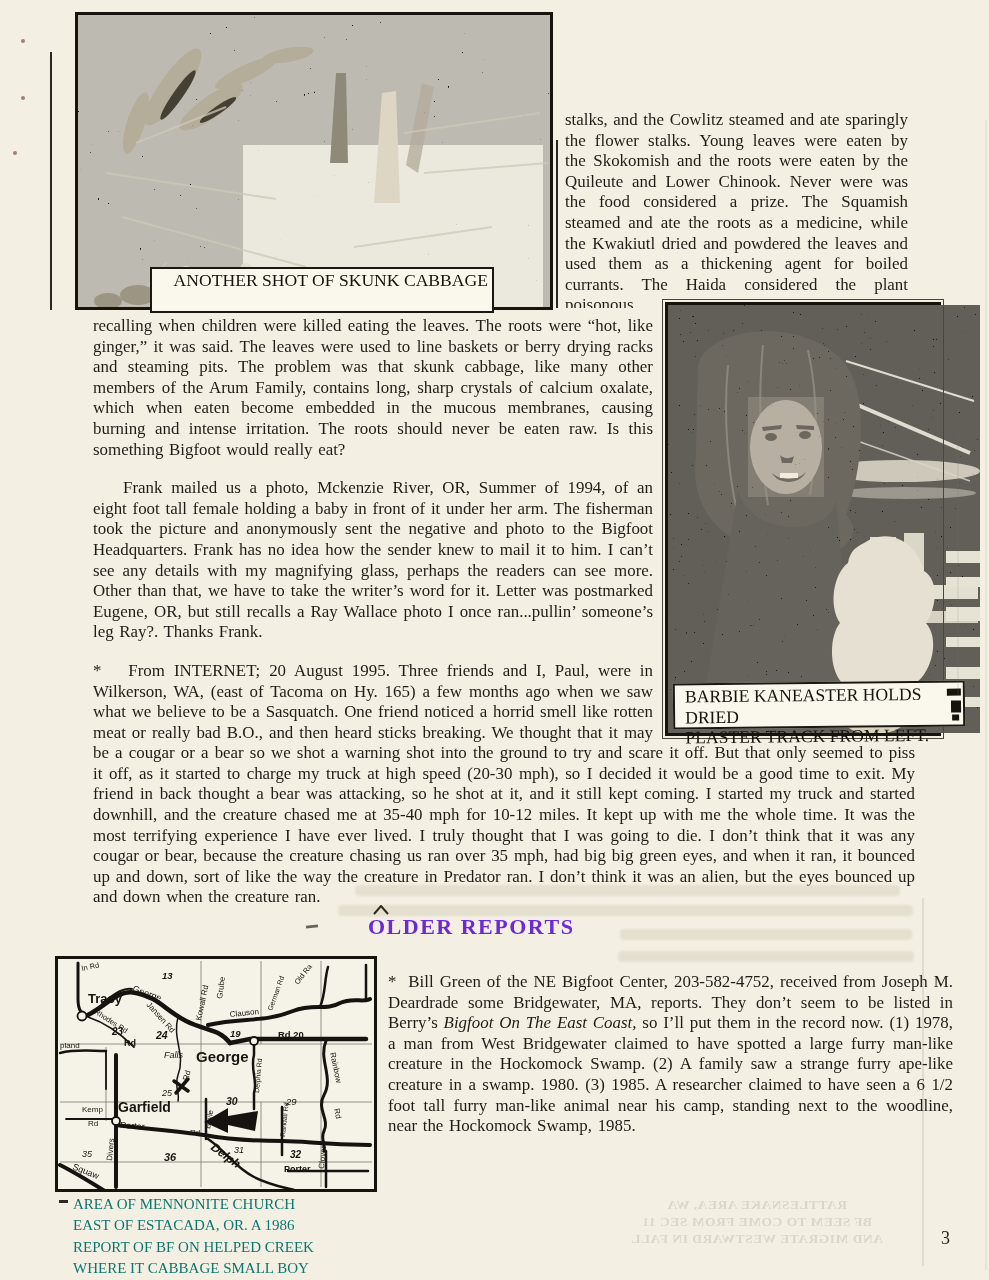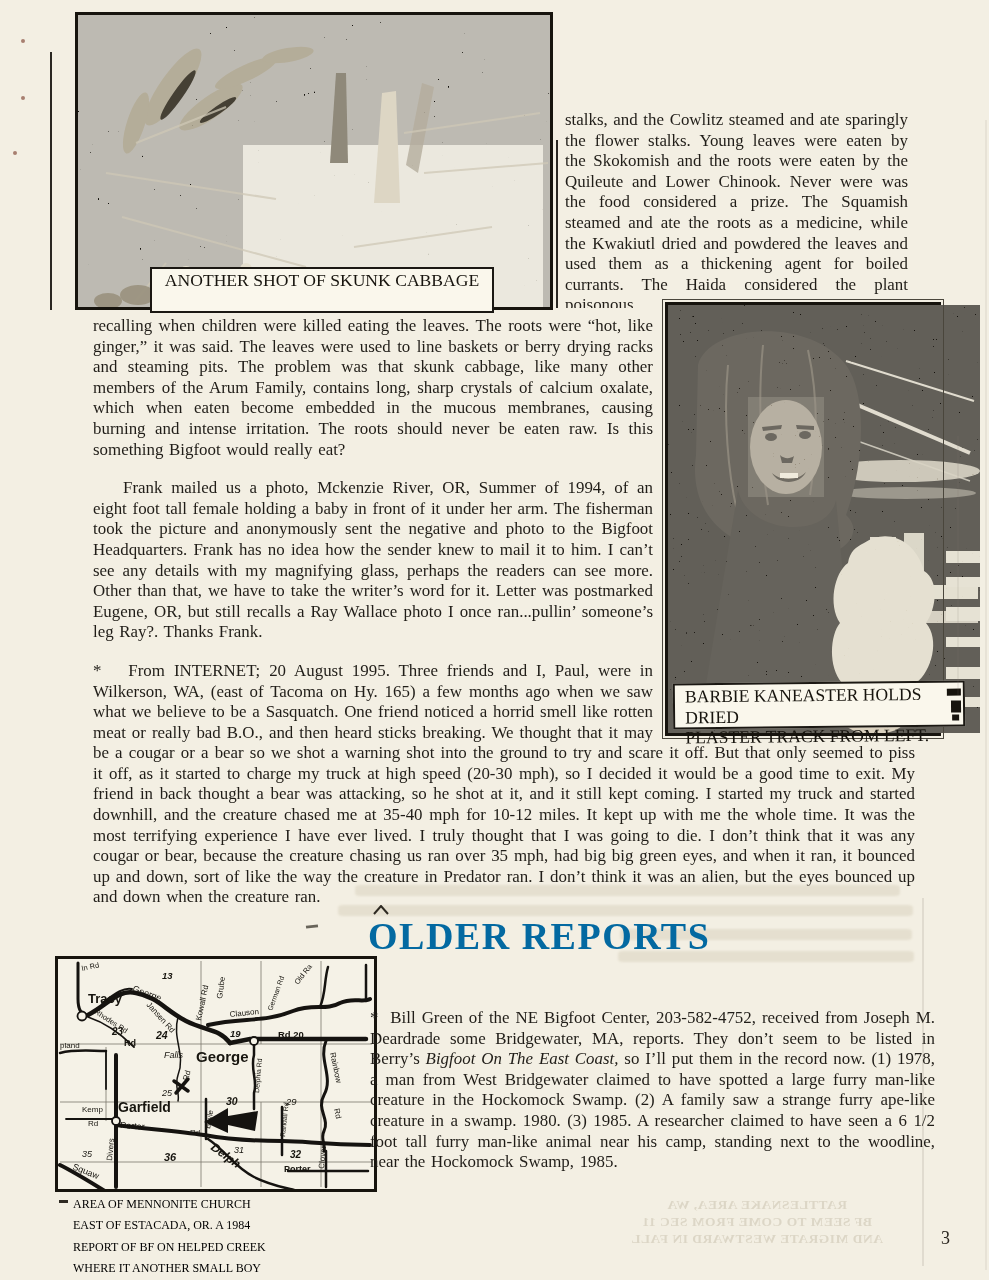--- a/index.html
+++ b/index.html
@@ -2,24 +2,24 @@
 <html><head>
 <meta charset="utf-8">
 <style>
   html,body{margin:0;padding:0;background:#8a857a;}
   .page{position:relative;width:989px;height:1280px;background:#f3efe3;overflow:hidden;
         font-family:"Liberation Serif",serif;color:#201d18;}
   .abs{position:absolute;}
   .p{text-align:justify;font-size:16.9px;line-height:20.6px;word-spacing:1.4px;margin:0;}
   .photo-frame{background:#14110c;border:3px solid #17140e;box-sizing:border-box;}
   .caption-box{background:#faf7ec;border:2px solid #1b1813;font-size:17.6px;line-height:20.5px;
-               text-align:center;box-sizing:border-box;padding:1px 4px;color:#17140e;}
+               text-align:right;box-sizing:border-box;padding:1px 4px;color:#17140e;}
   .caption-left{text-align:left;padding-left:10px;}
-  .heading{font-weight:bold;font-size:38px;letter-spacing:1.5px;color:#0369a1;}
-  .map-caption{font-size:12px;line-height:21.4px;color:#000000;}
+  .heading{font-weight:bold;font-size:22px;letter-spacing:1.5px;color:#6d28d9;}
+  .map-caption{font-size:15px;line-height:21.4px;color:#0f766e;}
   .pagenum{font-size:18px;color:#2a261f;}
   .rule{background:#2a2722;}
   .bleed-bar{position:absolute;height:11px;background:#d8d0bc;opacity:.5;filter:blur(1.3px);border-radius:4px;}
   .bleed-text{position:absolute;transform:scaleX(-1);color:#c2b9a4;opacity:.45;filter:blur(.6px);
               font-weight:bold;font-size:13.5px;line-height:17px;text-align:center;letter-spacing:.5px;}
   .pen-dot{position:absolute;width:4px;height:4px;border-radius:50%;background:#8d5a4a;opacity:.75;}
   .faint-v{position:absolute;width:2px;background:#7d7868;}
   .glyph-block{position:absolute;background:#17140e;}
   i{font-style:italic;}
 </style>
@@ -261,27 +261,27 @@
           <text x="232" y="199" font-size="10" fill="#17150f" font-family="&quot;Liberation Sans&quot;, sans-serif" font-weight="bold" font-style="italic">32</text>
           <text x="226" y="213" font-size="9" fill="#17150f" font-family="&quot;Liberation Sans&quot;, sans-serif" font-weight="bold">Porter</text>
           <text x="266" y="210" font-size="8" fill="#17150f" font-family="&quot;Liberation Sans&quot;, sans-serif" transform="rotate(-85 266 210)">Clover</text>
           <text x="2" y="89" font-size="8" fill="#17150f" font-family="&quot;Liberation Sans&quot;, sans-serif">pland</text>
           <text x="66" y="87" font-size="9" fill="#17150f" font-family="&quot;Liberation Sans&quot;, sans-serif" font-weight="bold">Rd</text>
         </svg>
     </div>
     <div class="map-caption" style="margin-top:2px;margin-left:18px;position:relative;">
       <div class="abs" style="left:-14px;top:6px;width:9px;height:3px;background:#2e2a22;"></div>
       <div>AREA OF MENNONITE CHURCH</div>
-      <div>EAST OF ESTACADA, OR. A 1984</div>
+      <div>EAST OF ESTACADA, OR. A 1986</div>
       <div>REPORT OF BF ON HELPED CREEK</div>
-      <div>WHERE IT ANOTHER SMALL BOY</div>
-    </div>
-  </div>
-
-  <div class="abs" style="left:370px;top:972px;width:565px;margin-top:36px;">
+      <div>WHERE IT CABBAGE SMALL BOY</div>
+    </div>
+  </div>
+
+  <div class="abs" style="left:388px;top:972px;width:565px;">
     <p class="p"><span>*&nbsp; Bill Green of the NE Bigfoot Center, 203-582-4752, received from Joseph M. Deardrade some Bridgewater, MA, reports.  They don’t seem to be listed in Berry’s </span><i>Bigfoot On The East Coast,</i><span> so I’ll put them in the record now. (1) 1978, a man from West Bridgewater claimed to have spotted a large furry man-like creature in the Hockomock Swamp. (2) A family saw a strange furry ape-like creature in a swamp. 1980.  (3) 1985.  A researcher claimed to have seen a 6 1/2 foot tall furry man-like animal near his camp, standing next to the woodline, near the Hockomock Swamp, 1985.</span></p>
   </div>
 
   <div class="bleed-text" style="left:598px;top:1196px;width:318px;">
       <div>RATTLESNAKE AREA, WA</div>
       <div>BF SEEM TO COME FROM SEC 11</div>
       <div>AND MIGRATE WESTWARD IN FALL</div>
     </div>
 
   <div class="faint-v" style="left:922px;top:898px;height:368px;opacity:.16;"></div>

